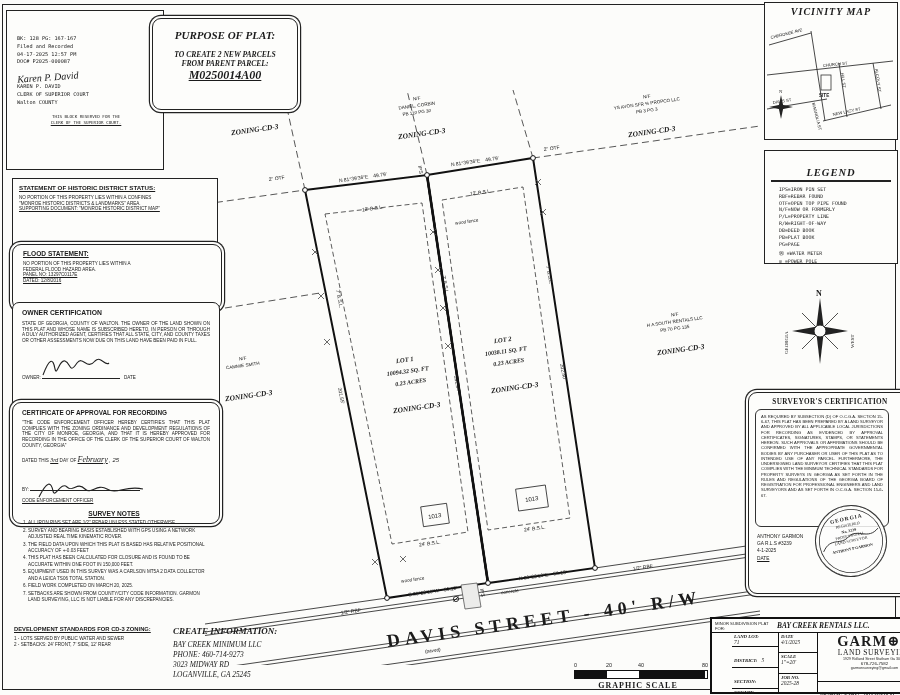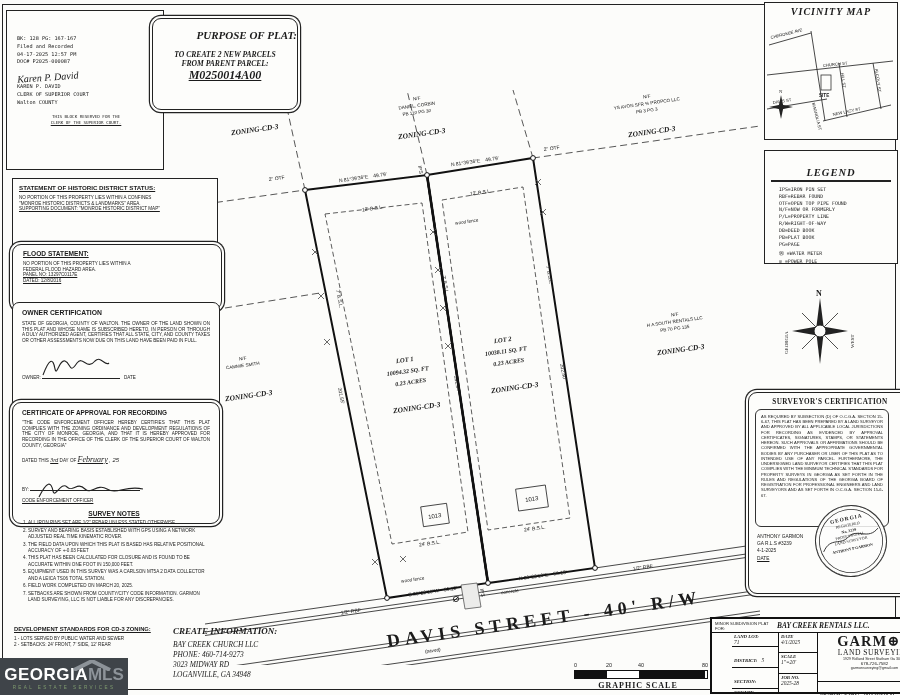--- a/index.html
+++ b/index.html
@@ -165,21 +165,21 @@
     <div>KAREN P. DAVID</div>
     <div>CLERK OF SUPERIOR COURT</div>
     <div>Walton COUNTY</div>
     <div class="ctr" style="margin-top:7px;font-size:4.2px;">
       <div>THIS BLOCK RESERVED FOR THE</div>
       <div class="und">CLERK OF THE SUPERIOR COURT.</div>
     </div>
   </div>
 
   <div class="box dbl ctr ital" style="left:152px;top:18px;width:144px;height:80px;padding-top:10px;">
-    <div class="bold" style="font-size:11px;text-align:right;">PURPOSE OF PLAT:</div>
+    <div class="bold" style="font-size:11px;">PURPOSE OF PLAT:</div>
     <div class="bold" style="font-size:7.6px;margin-top:9px;">TO CREATE 2 NEW PARCELS</div>
     <div class="bold" style="font-size:7.6px;">FROM PARENT PARCEL:</div>
     <div class="bold und" style="font-size:12px;">M0250014A00</div>
   </div>
 
   <div class="box" style="left:764px;top:2px;width:132px;height:136px;">
     <div class="ctr bold ital" style="font-size:10px;letter-spacing:1px;margin-top:3px;">VICINITY MAP</div>
     <svg width="130" height="116" viewBox="0 0 130 116">
       <line class="thin" x1="4" y1="28" x2="46" y2="16"></line>
       <line class="thin" x1="46" y1="14" x2="60" y2="104"></line>
@@ -304,37 +304,28 @@
   </div>
 
   <div class="abs sans" style="left:14px;top:626px;width:200px;">
     <div class="bold und" style="font-size:5.8px;">DEVELOPMENT STANDARDS FOR CD-3 ZONING:</div>
     <div class="tiny" style="margin-top:4px;">
       <div>1 - LOTS SERVED BY PUBLIC WATER AND SEWER</div>
       <div>2 - SETBACKS: 24' FRONT, 7' SIDE, 12' REAR</div>
     </div>
   </div>
 
-  <div class="abs" style="left:0;top:658px;width:128px;height:37px;background:#3f4449;text-align:center;overflow:hidden;">
-    <svg class="abs" style="left:72px;top:2px;" width="40" height="11" viewBox="0 0 40 11">
-      <polyline points="2,10 20,1 38,10" fill="none" stroke="#8d9399" stroke-width="4"></polyline>
-    </svg>
-    <div class="sans bold" style="margin-top:8px;line-height:1;">
-      <span style="color:#fff;font-size:17px;letter-spacing:.5px;">GEORGIA</span><span style="color:#8d9399;font-size:17px;">MLS</span>
-    </div>
-    <div class="sans" style="color:#7f9b6e;font-size:4.6px;letter-spacing:2.4px;margin-top:2px;">REAL ESTATE SERVICES</div>
-  </div>
 
   <div class="abs ital" style="left:173px;top:626px;width:250px;">
     <div class="bold" style="font-size:9px;">CREATE INFORMATION:</div>
     <div style="font-size:7.4px;line-height:1.35;margin-top:4px;">
-      <div>BAY CREEK CHURCH LLC</div>
+      <div>BAY CREEK MINIMUM LLC</div>
       <div>PHONE: 460-714-9273</div>
       <div>3023 MIDWAY RD</div>
-      <div>LOGANVILLE, GA 34948</div>
+      <div>LOGANVILLE, GA 25245</div>
     </div>
   </div>
 
   <div class="abs" style="left:568px;top:662px;width:148px;">
     <div class="sans" style="position:relative;height:8px;font-size:5.4px;">
       <span class="abs" style="left:6px;">0</span>
       <span class="abs" style="left:38px;">20</span>
       <span class="abs" style="left:70px;">40</span>
       <span class="abs" style="left:134px;">80</span>
     </div>

